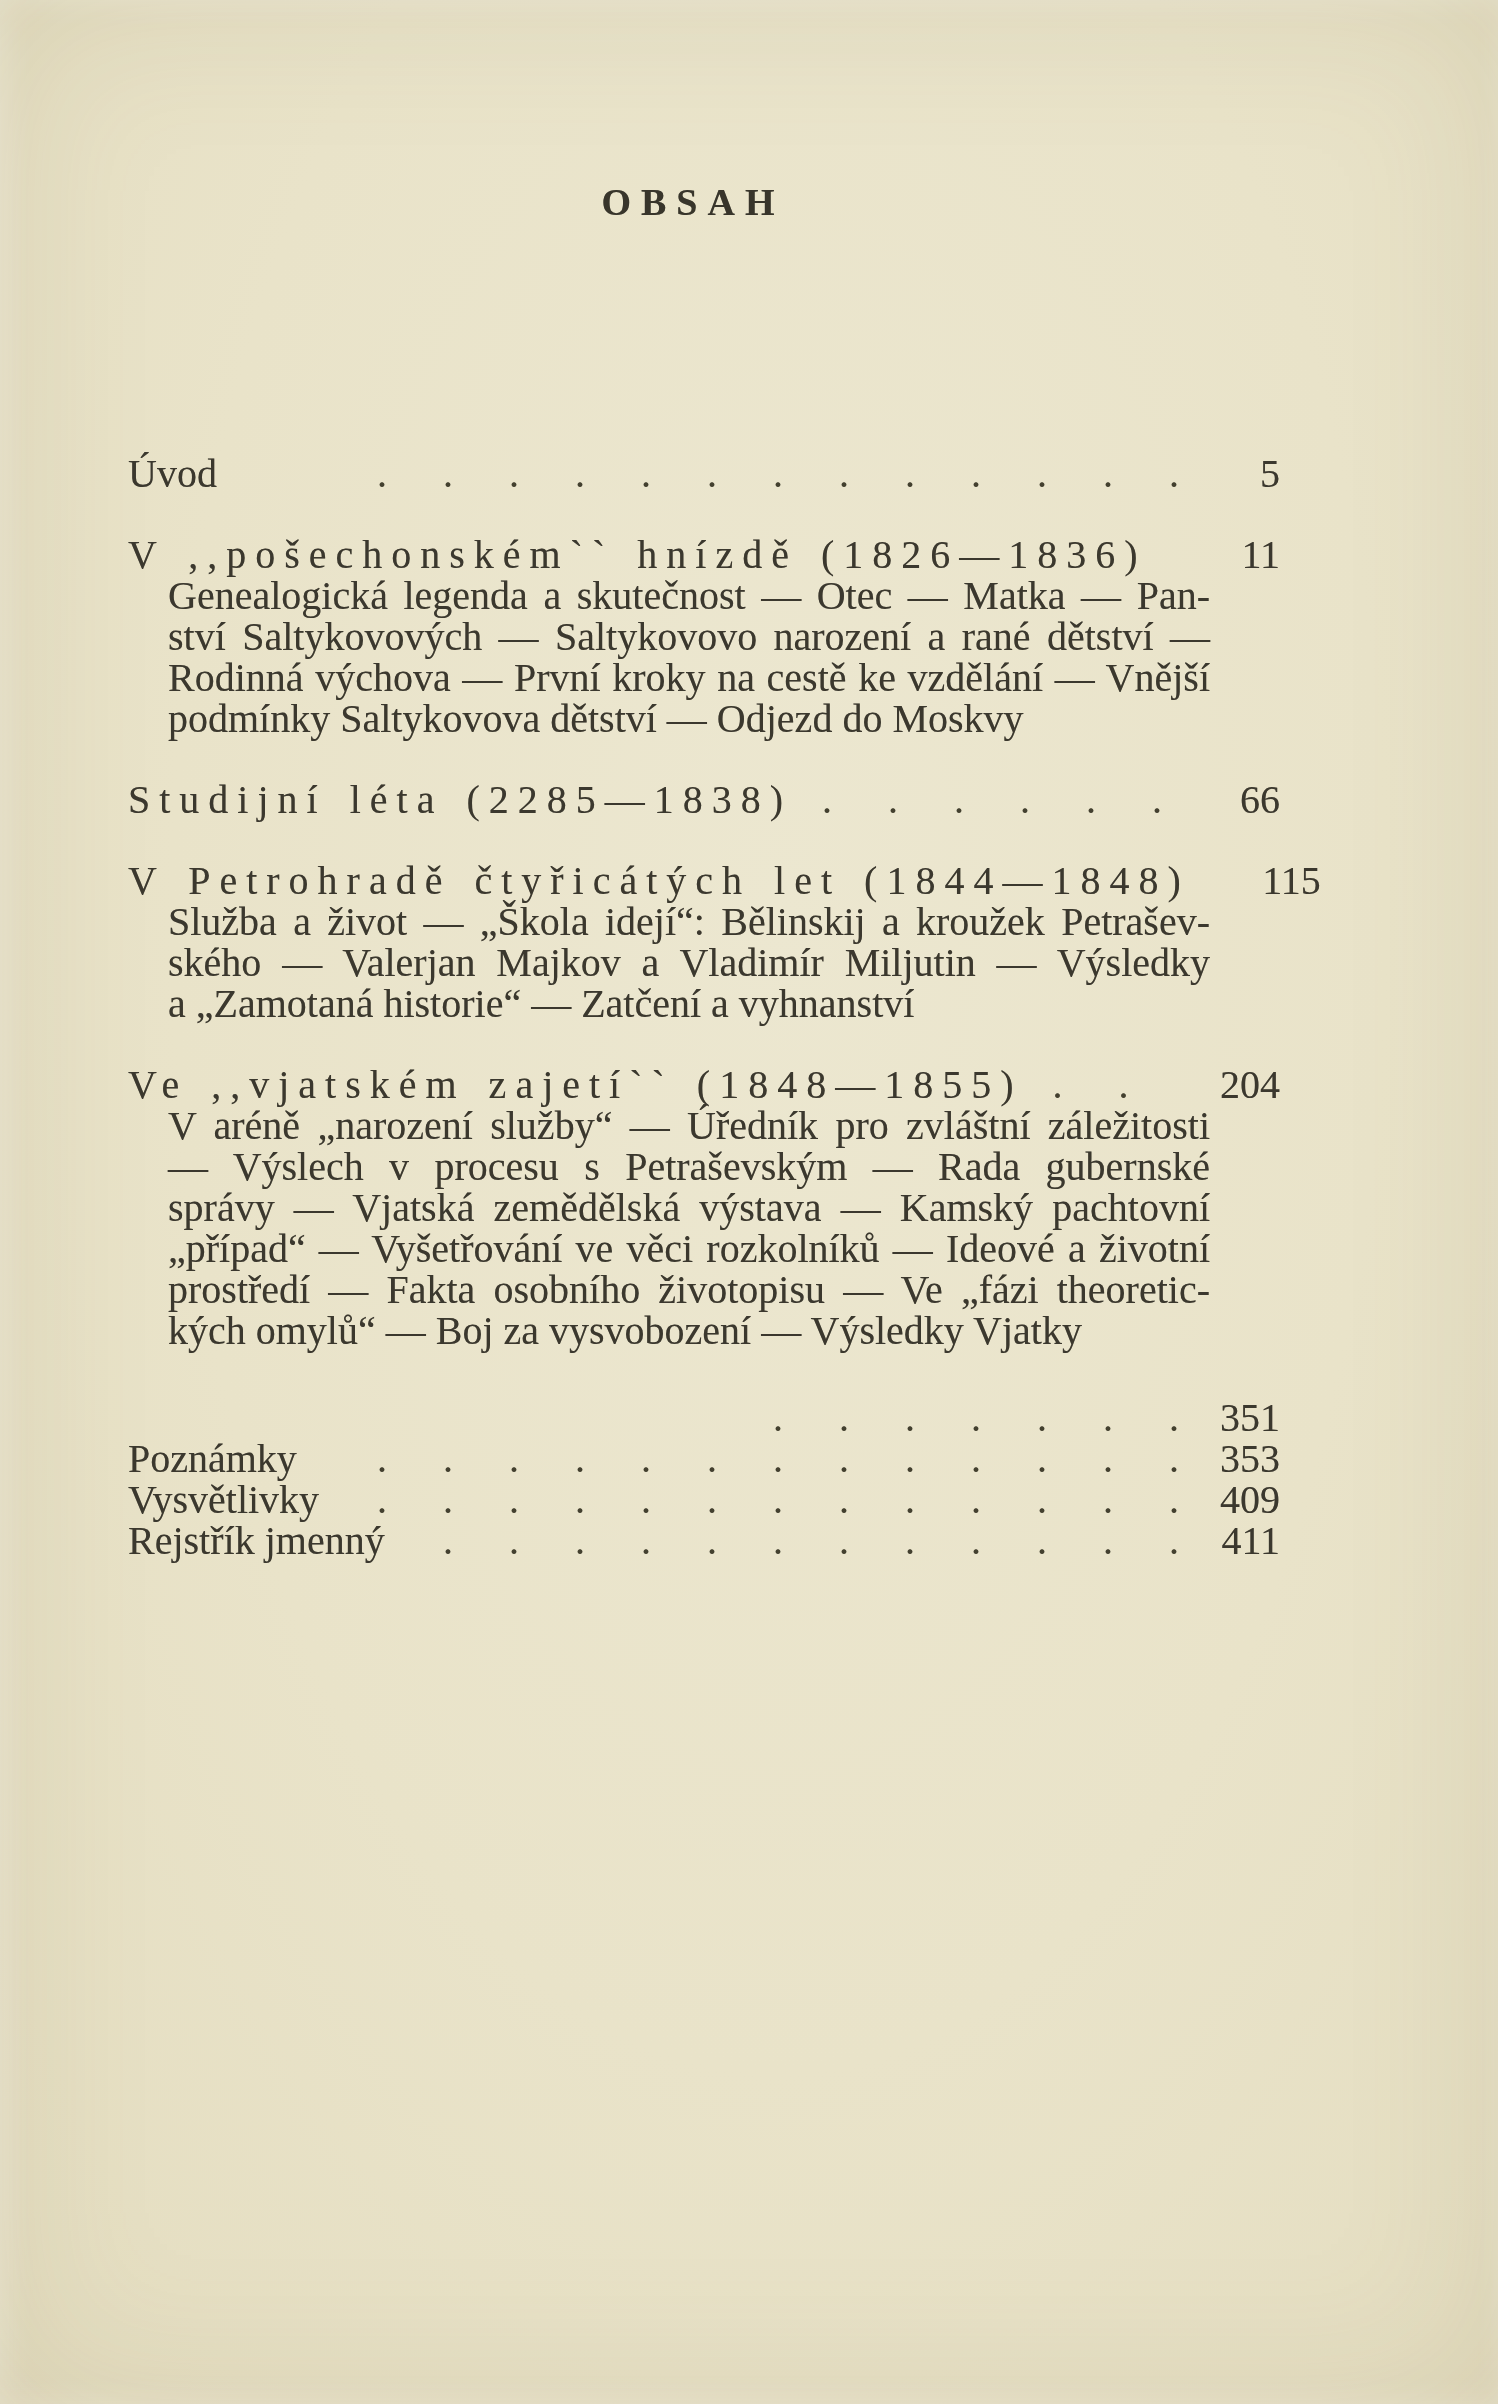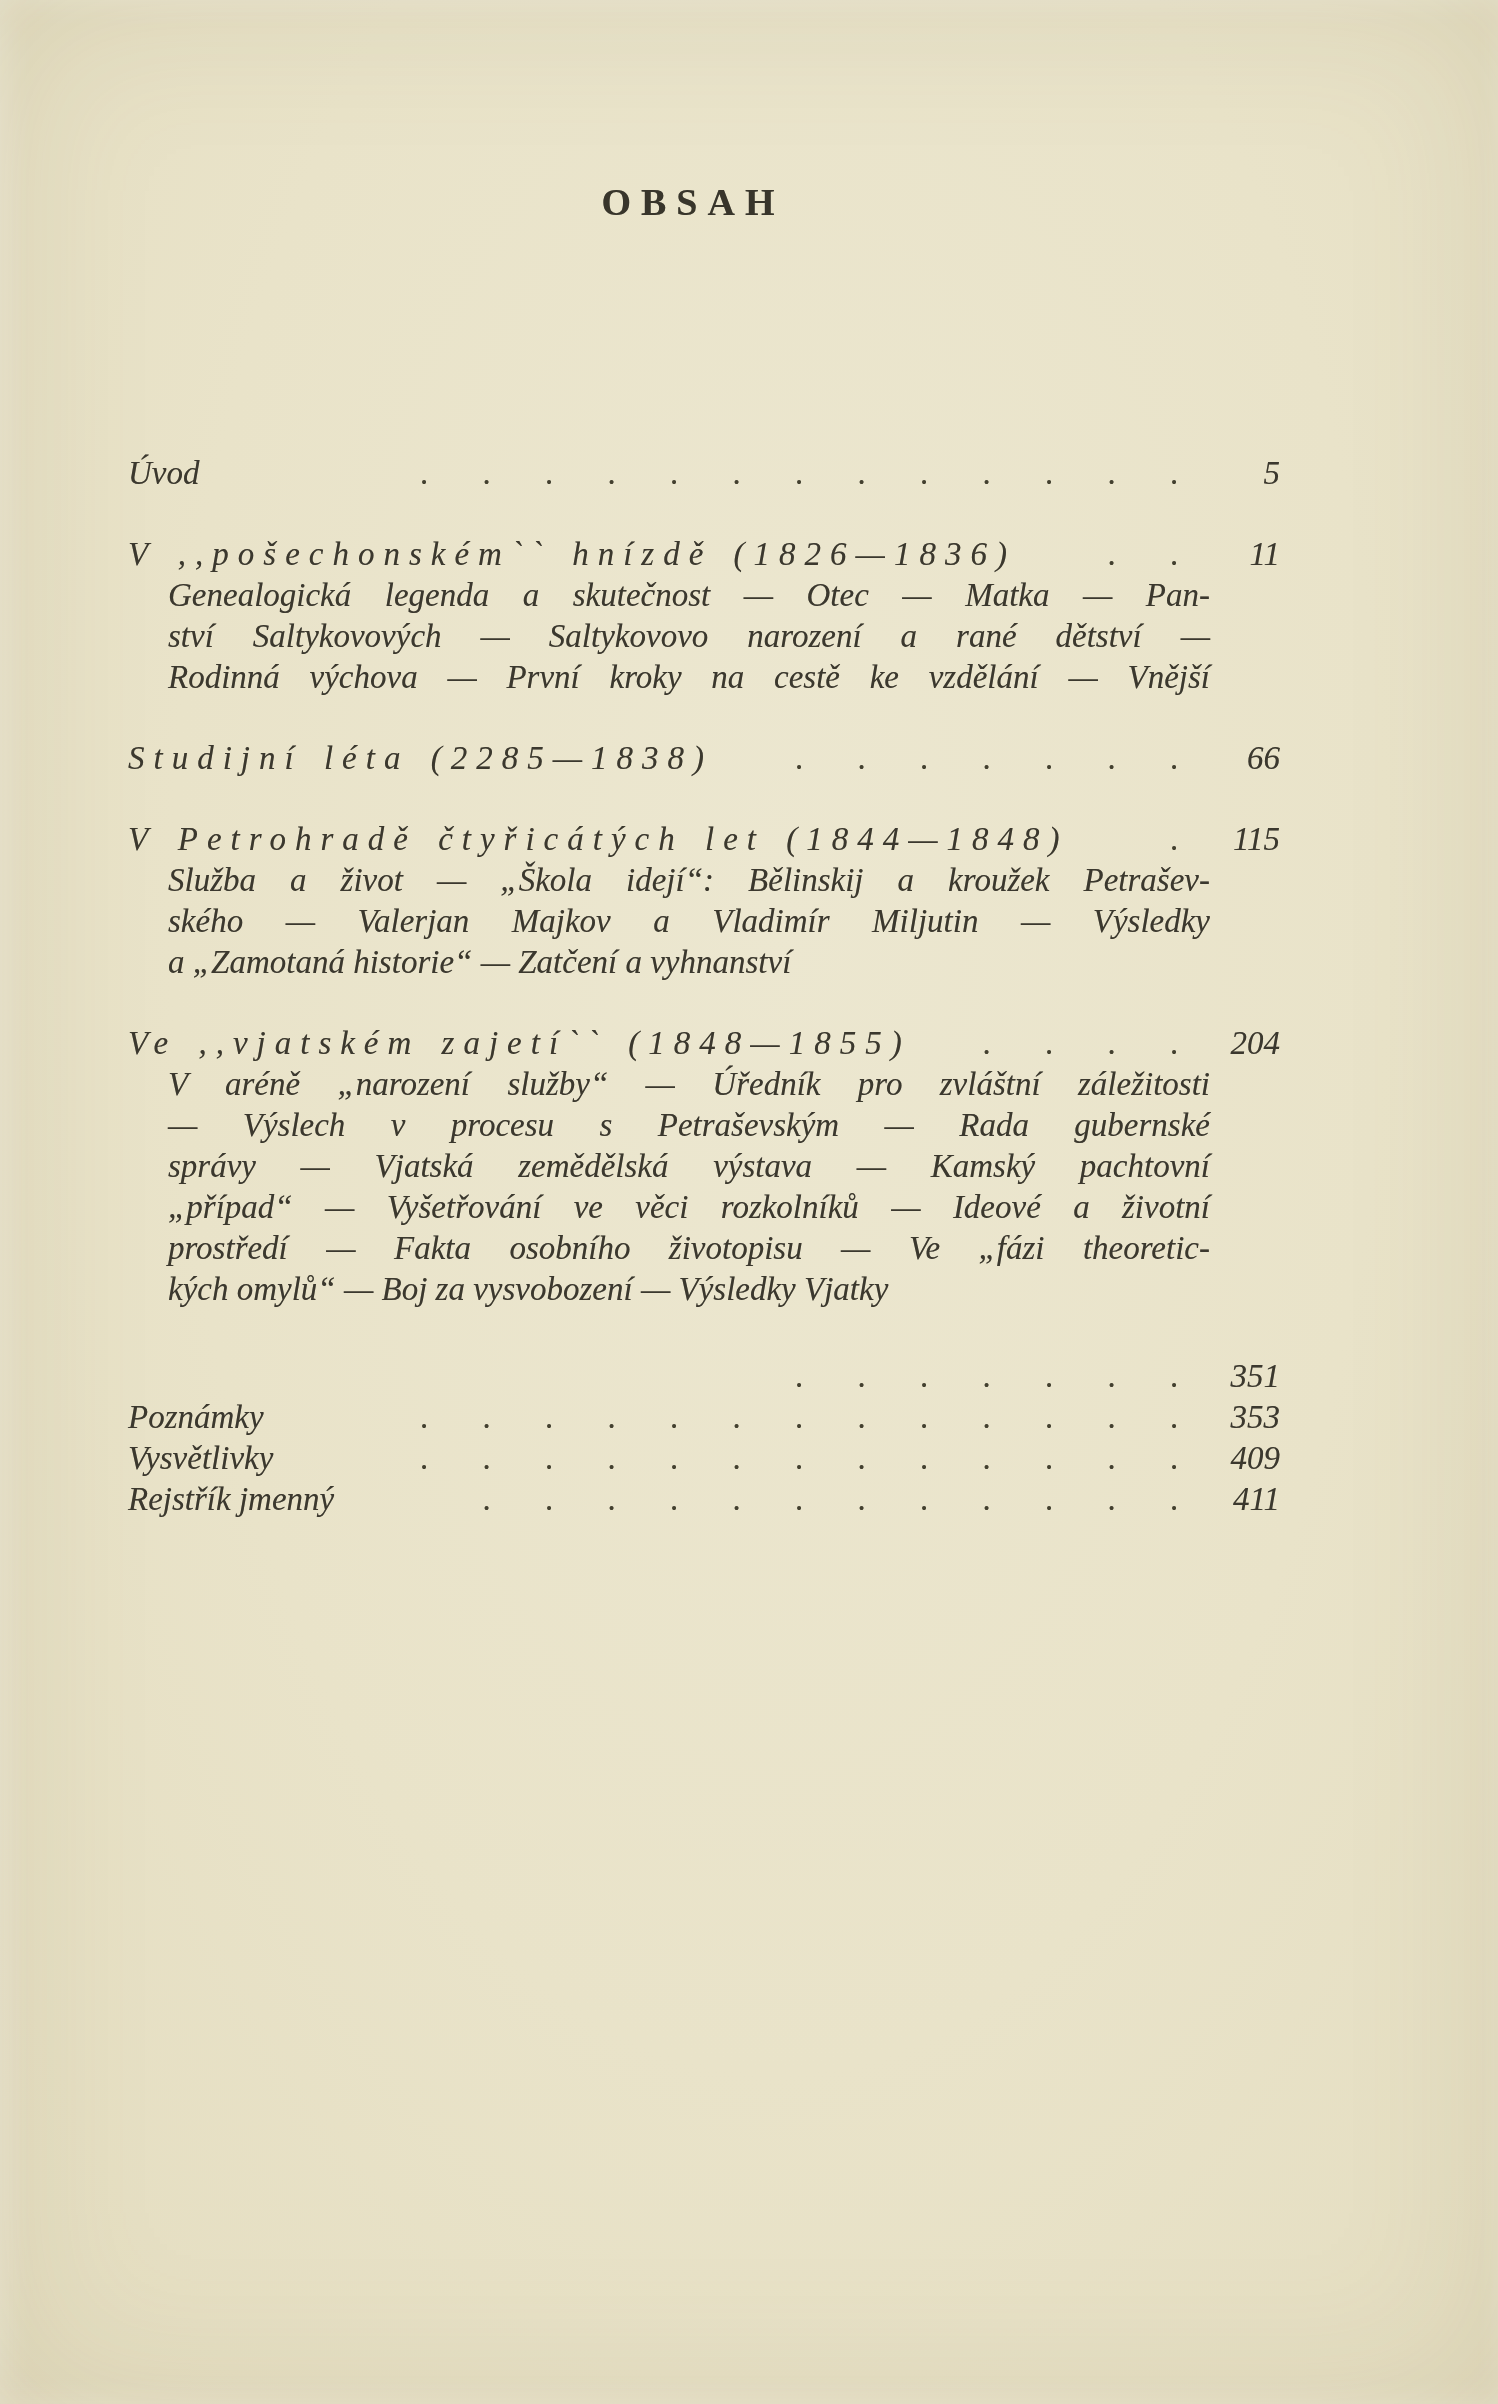--- a/index.html
+++ b/index.html
@@ -30,24 +30,23 @@
     letter-spacing: 10px;
     text-indent: 10px; 
     color: #38352b;
     text-shadow: 0 0 0.6px rgba(56, 53, 43, 0.45);
   }
   .toc {
     position: absolute;
     left: 128px;
     top: 453px;
     width: 1152px;
-    font-size: 33px;
+    font-size: 40px;
     line-height: 41px;
     text-shadow: 0 0 0.6px rgba(59, 56, 46, 0.4);
-    font-style: italic;
   }
   .entry { margin-bottom: 40px; }
   .entry.gap-lg { margin-bottom: 46px; }
   .entry:last-child { margin-bottom: 0; }
   .row {
     display: flex;
     align-items: baseline;
   }
   .label { white-space: nowrap; }
   .heading {
@@ -103,20 +102,21 @@
     <div class="entry">
       <div class="row">
         <span class="heading">V ,,pošechonském`` hnízdě (1826—1836)</span>
         <span class="dots">. .</span>
         <span class="pagenum">11</span>
       </div>
       <div class="body">
         <div class="bl just">Genealogická legenda a skutečnost — Otec — Matka — Pan-</div>
         <div class="bl just">ství Saltykovových — Saltykovovo narození a rané dětství —</div>
         <div class="bl just">Rodinná výchova — První kroky na cestě ke vzdělání — Vnější</div>
+        <div class="bl">podmínky Saltykovova dětství — Odjezd do Moskvy</div>
       </div>
     </div>
 
     <div class="entry">
       <div class="row">
         <span class="heading">Studijní léta (2285—1838)</span>
         <span class="dots">. . . . . . .</span>
         <span class="pagenum">66</span>
       </div>
     </div>

